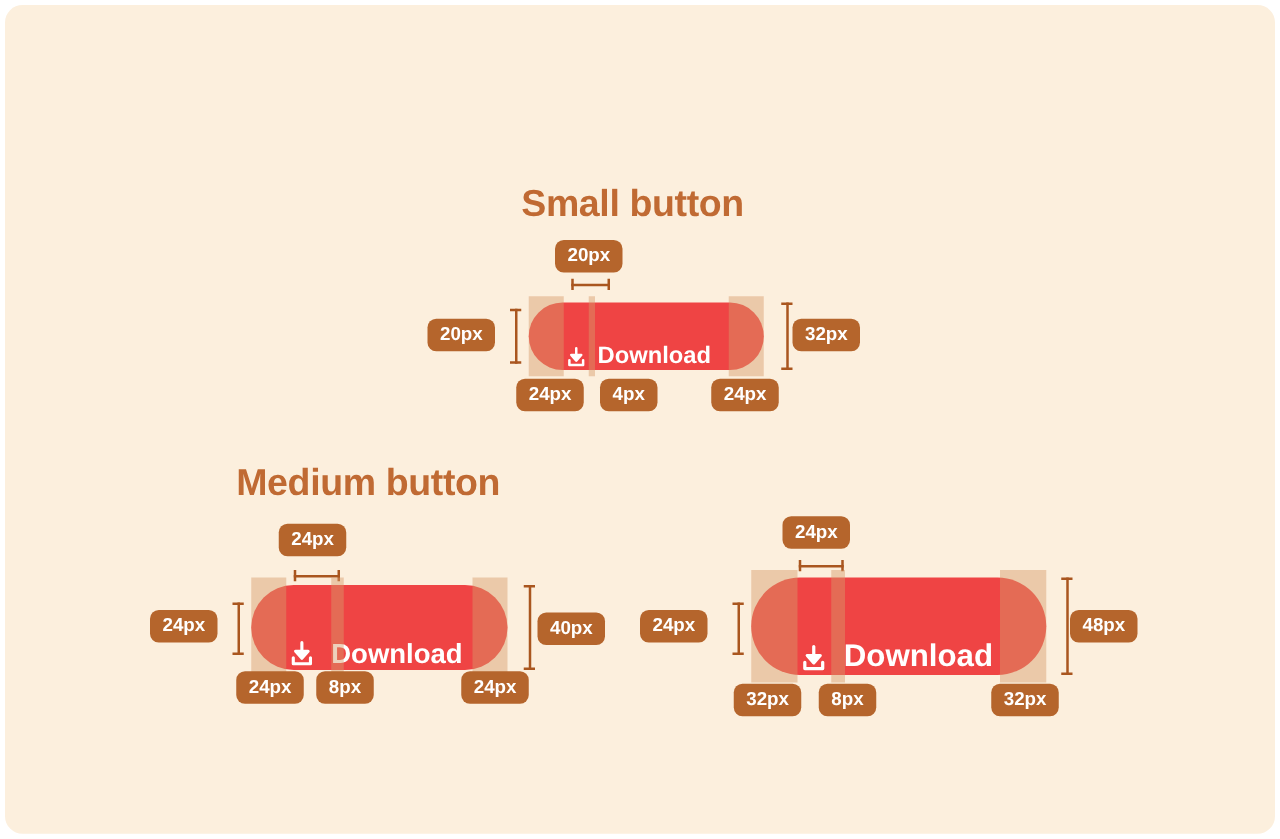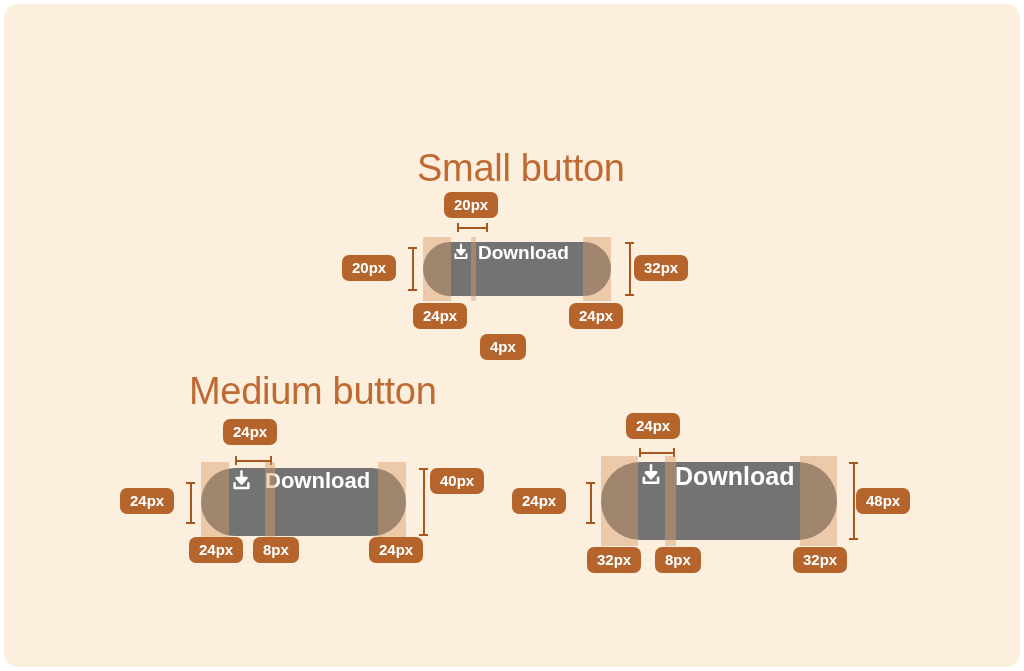--- a/index.html
+++ b/index.html
@@ -22,33 +22,33 @@
     width: 1016px;
     height: 663px;
     background: #fcefdd;
     border-radius: 14px;
     overflow: hidden;
   }
 
   
   .heading {
     position: absolute;
-    font-size: 38px;
-    font-weight: normal;
+    font-size: 30px;
+    font-weight: bold;
     color: #c06a33;
     white-space: nowrap;
     letter-spacing: -0.3px;
   }
 
   
   .btn {
     position: absolute;
-    background: #737373;
+    background: #ef4444;
     display: flex;
-    align-items: flex-start;
+    align-items: flex-end;
     box-sizing: border-box;
     color: #ffffff;
   }
   .btn .label {
     white-space: nowrap;
     font-weight: bold;
     color: #ffffff;
   }
   .dl-icon {
     flex: none;
@@ -154,39 +154,39 @@
       <path d="M5.4 14.6 L5.4 19.2 L18.6 19.2 L18.6 14.6" fill="none" stroke="#ffffff" stroke-width="2.4" stroke-linejoin="round" stroke-linecap="round"></path>
     </svg>
     <span class="label" style="font-size:19px;">Download</span>
   </div>
 
   <div class="pad-overlay" style="left:419px; top:233px; width:28px; height:64px;"></div>
   <div class="pad-overlay" style="left:467px; top:233px; width:5px; height:64px;"></div>
   <div class="pad-overlay" style="left:579px; top:233px; width:28px; height:64px;"></div>
 
   <div class="badge" style="left:409px; top:299px;">24px</div>
-  <div class="badge" style="left:476px; top:299px;margin-top:31px;">4px</div>
+  <div class="badge" style="left:476px; top:299px;">4px</div>
   <div class="badge" style="left:565px; top:299px;">24px</div>
 
   <div class="heading" style="left:185px; top:366px;">Medium button</div>
 
   <div class="hdim" style="left:231px; top:452px; width:37px;">
       <i></i>
     </div>
   <div class="badge" style="left:219px; top:415px;">24px</div>
 
   <div class="vdim" style="left:182px; top:478px; height:42px;">
       <i></i>
     </div>
   <div class="badge" style="left:116px; top:484px;">24px</div>
 
   <div class="vdim" style="left:415px; top:464px; height:68px;">
       <i></i>
     </div>
-  <div class="badge" style="left:426px; top:464px;">40px</div>
+  <div class="badge" style="left:426px; top:486px;">40px</div>
 
   <div class="btn" style="left:197px; top:464px; width:205px; height:68px; border-radius:34px; padding:0 28px; gap:11px;">
     <svg class="dl-icon" width="25" height="25" viewBox="0 0 24 24">
       <path d="M12 3 L12 12 M12 15 L7.2 9.6 L16.8 9.6 Z" fill="#ffffff" stroke="#ffffff" stroke-width="2.4" stroke-linejoin="round" stroke-linecap="round"></path>
       <path d="M5.4 14.6 L5.4 19.2 L18.6 19.2 L18.6 14.6" fill="none" stroke="#ffffff" stroke-width="2.4" stroke-linejoin="round" stroke-linecap="round"></path>
     </svg>
     <span class="label" style="font-size:22px;">Download</span>
   </div>
 
   <div class="pad-overlay" style="left:197px; top:458px; width:28px; height:80px;"></div>

